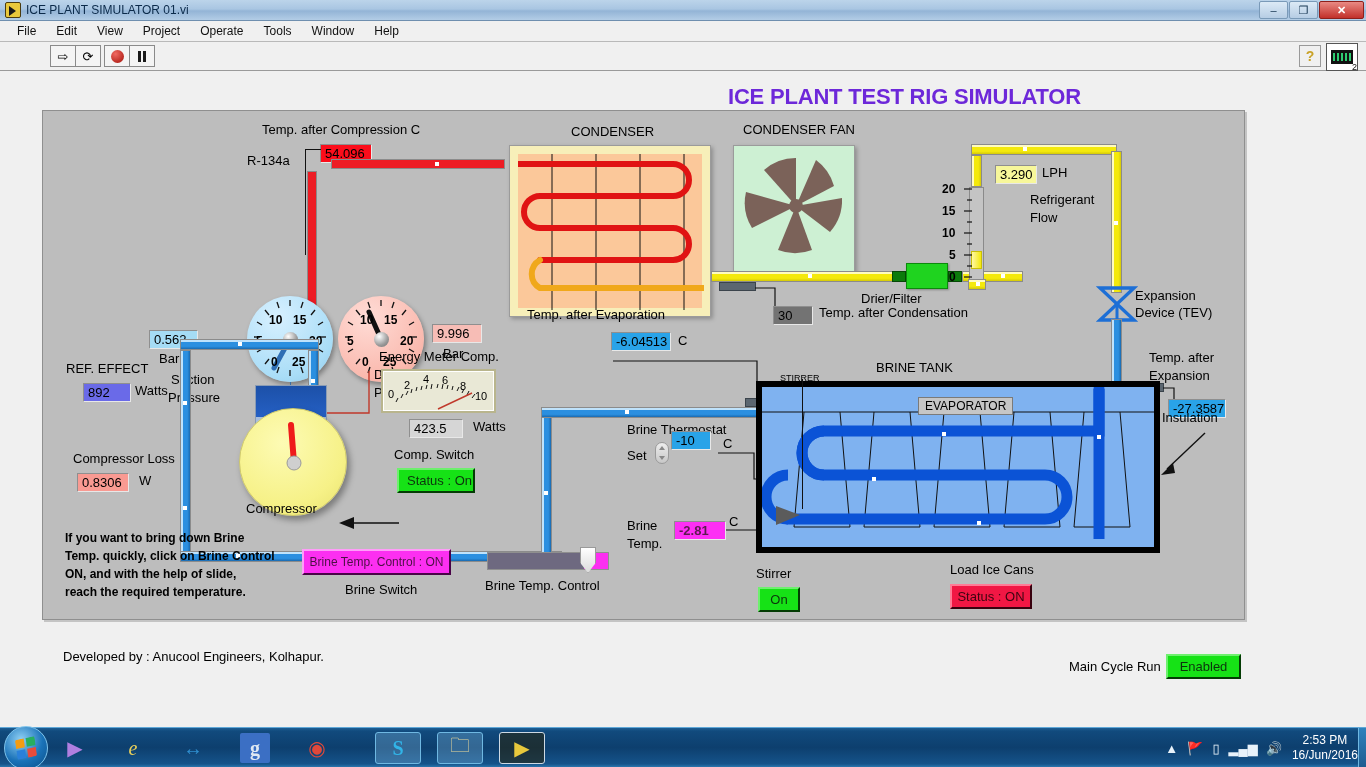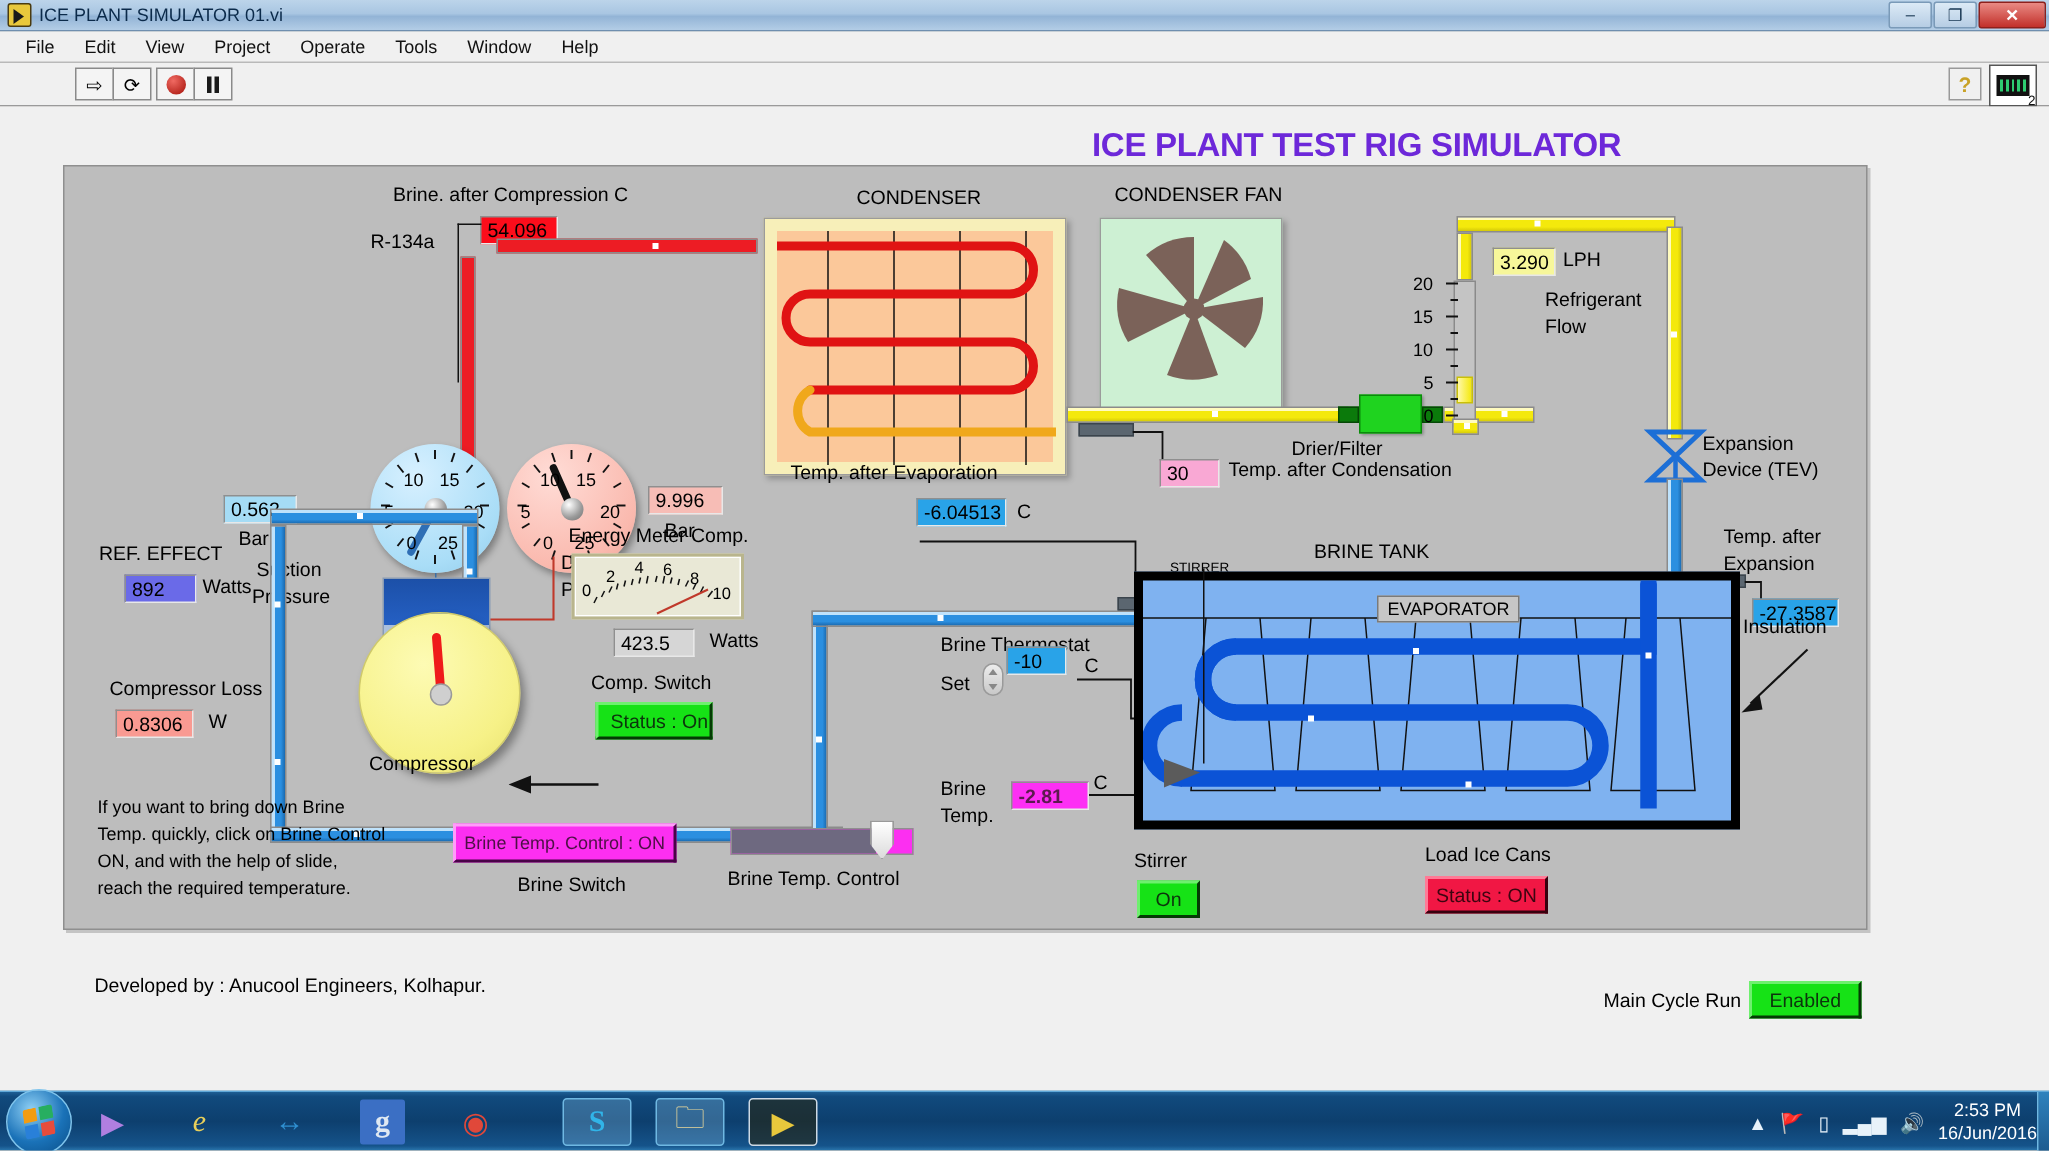--- a/index.html
+++ b/index.html
@@ -111,34 +111,34 @@
     font-family: "Liberation Sans", sans-serif; letter-spacing: -0.2px;
   }
 
   
   .canvas {
     position: absolute; top: 39px; left: 42px; width: 1203px; height: 510px;
     background: #bdbdbd; border: 1px solid #8f8f8f;
     box-shadow: 2px 2px 0 rgba(0,0,0,.18);
   }
   .lbl { position: absolute; font-size: 13px; color: #000; white-space: nowrap; }
-  .lbl.sm { font-size: 12px; }
+  .lbl.sm { font-size: 12px; font-weight: bold; }
   .lbl.xs { font-size: 9px; }
 
   .num {
     position: absolute; font-size: 13px; color: #000;
     padding: 1px 4px; white-space: nowrap;
     border-top:1px solid #8f8f8f; border-left:1px solid #8f8f8f;
     border-right:1px solid #e8e8e8; border-bottom:1px solid #e8e8e8;
   }
   .num.blue  { background:#29a3e8; color:#000; }
   .num.red   { background:#fc0d1b; color:#000; }
   .num.pink  { background:#f7bdb6; color:#000; }
   .num.lblue { background:#a5dcf5; color:#000; }
-  .num.yellow{ background:#f9a8d4; color:#000; }
+  .num.yellow{ background:#737373; color:#000; }
   .num.magenta{background:#fd2ff4; color:#5c1a4f; font-weight:bold;}
   .num.purple{ background:#6a6ae8; color:#000; }
   .num.salmon{ background:#f99a92; color:#000; }
   .num.plain { background:#d8d8d8; color:#000; }
 
   
   .gauge { position: absolute; border-radius: 50%; box-shadow: 2px 3px 5px rgba(0,0,0,.35); }
   .gauge .hub {
     position:absolute; left:50%; top:50%; width:15px; height:15px; margin:-7px 0 0 -7px;
     border-radius:50%;
@@ -250,21 +250,21 @@
     </div>
   <div class="lv-num">2</div>
 </div>
 
 <div class="panel">
 
   <div class="app-title">ICE PLANT TEST RIG SIMULATOR</div>
 
   <div class="canvas">
 
-    <div class="lbl" style="left:219px; top:11px;">Brine. after Compression  C</div>
+    <div class="lbl" style="left:219px; top:11px;">Temp. after Compression  C</div>
     <div class="num red" style="left:277px; top:33px; width:52px; text-align:left;">54.096</div>
 
     <div style="position:absolute;left:262px;top:38px;width:16px;height:1px;background:#111;"></div>
     <div style="position:absolute;left:262px;top:38px;width:1px;height:106px;background:#111;"></div>
     <div style="position:absolute;left:256px;top:332px;width:11px;height:27px;background:#5b6670;border:1px solid #3b444c;"></div>
 
     <div class="pipe red pipe-frame" style="left:288px;top:48px;width:174px;height:10px;"></div>
     <div class="pnode" style="left:392px;top:51px;"></div>
 
     <div class="pipe red pipe-frame" style="left:264px;top:60px;width:10px;height:188px;"></div>

